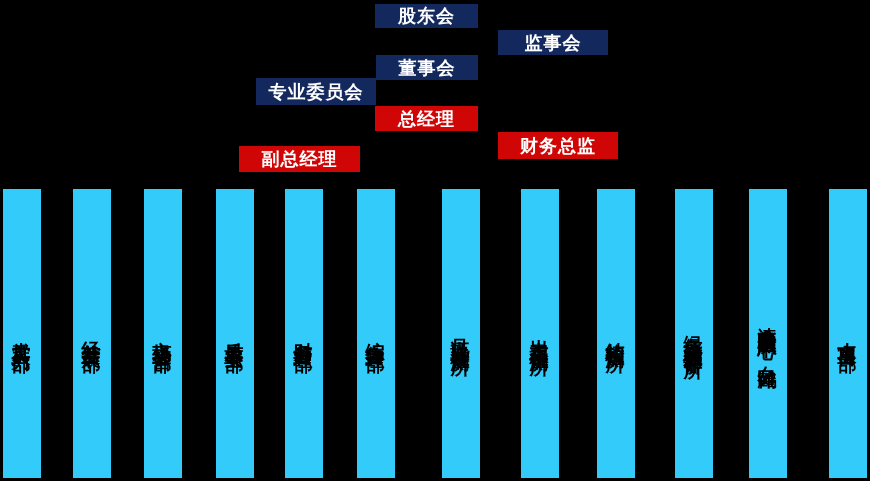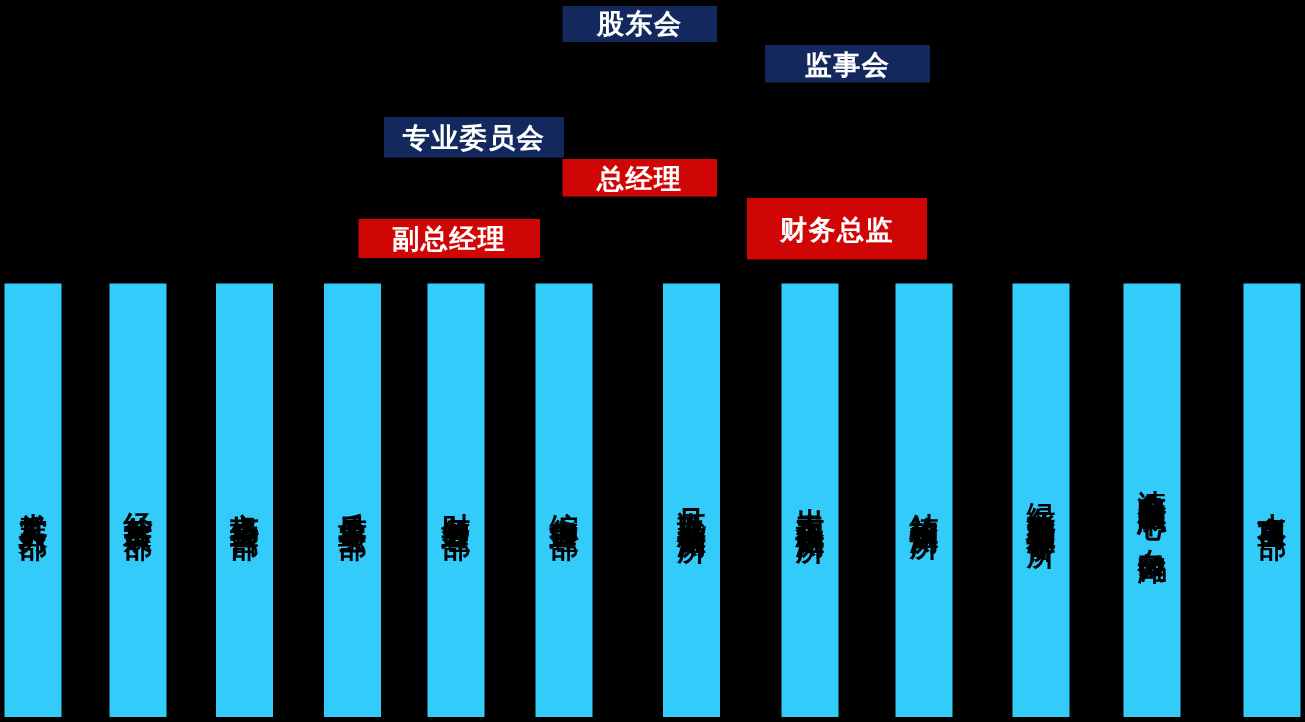--- a/index.html
+++ b/index.html
@@ -48,34 +48,37 @@
   }
 </style>
 </head>
 <body>
 
 <div id="canvas">
 
   <div class="node top-node navy" style="left:375px; top:4px;  width:103px; height:24px;">
     <span>股东会</span>
   </div>
-  <div class="node top-node navy" style="left:510px; top:30px; width:110px; height:25px;">
+  <div class="node top-node navy" style="left:498px; top:30px; width:110px; height:25px;">
     <span>监事会</span>
+  </div>
+  <div class="node top-node navy" style="left:376px; top:55px; width:102px; height:25px;">
+    <span>董事会</span>
   </div>
   <div class="node top-node navy" style="left:256px; top:78px; width:120px; height:27px;">
     <span>专业委员会</span>
   </div>
 
   <div class="node top-node red" style="left:375px; top:106px; width:103px; height:25px;">
     <span>总经理</span>
   </div>
   <div class="node top-node red" style="left:239px; top:146px; width:121px; height:26px;">
     <span>副总经理</span>
   </div>
-  <div class="node top-node red" style="left:498px; top:132px; width:120px; height:41px;">
+  <div class="node top-node red" style="left:498px; top:132px; width:120px; height:27px;">
     <span>财务总监</span>
   </div>
 
   <div class="node dept" style="left:3px;">
     <span class="vtext">党群人力部</span>
   </div>
   <div class="node dept" style="left:73px;">
     <span class="vtext">经营发展部</span>
   </div>
   <div class="node dept" style="left:144px;">

